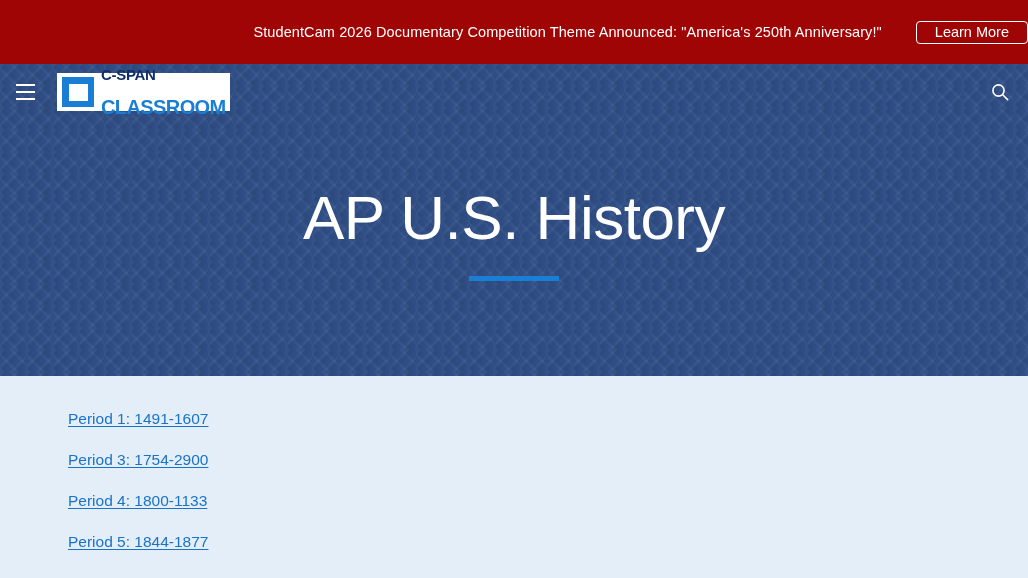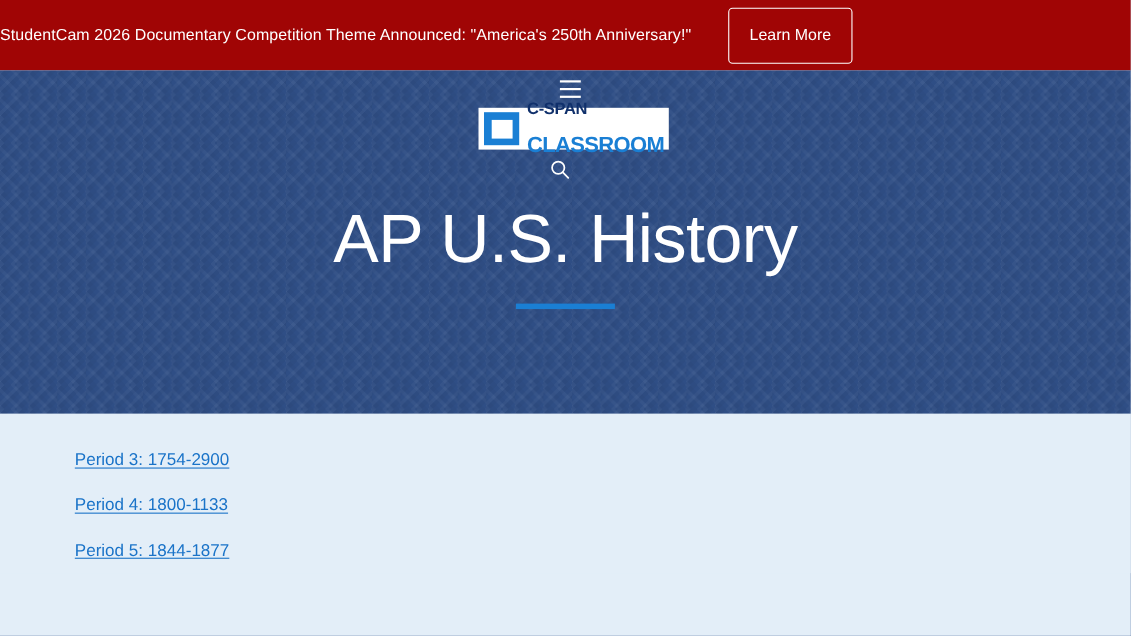--- a/index.html
+++ b/index.html
@@ -17,34 +17,34 @@
   }
 
   
   .announce-bar {
     position: relative;
     width: 1028px;
     height: 64px;
     background: #a00505;
     display: flex;
     align-items: center;
-    justify-content: flex-start;
+    justify-content: flex-end;
     gap: 34px;
   }
   .announce-text {
     color: #ffffff;
     font-size: 14.5px;
     letter-spacing: 0.1px;
     white-space: nowrap;
   }
   .learn-more-btn {
     display: inline-flex;
     align-items: center;
     justify-content: center;
-    height: 51px;
+    height: 23px;
     padding: 0 18px;
     border: 1px solid #ffffff;
     border-radius: 4px;
     background: transparent;
     color: #ffffff;
     font-family: "Liberation Sans", sans-serif;
     font-size: 14.5px;
     cursor: pointer;
     white-space: nowrap;
   }
@@ -76,21 +76,20 @@
 
   
   .navbar {
     position: absolute;
     top: 0; left: 0;
     width: 1028px;
     height: 56px;
     display: flex;
     align-items: center;
     z-index: 5;
-    flex-direction: column;
   }
   .hamburger {
     width: 34px; height: 34px;
     margin-left: 8px;
     display: flex;
     flex-direction: column;
     align-items: center;
     justify-content: center;
     gap: 5px;
     cursor: pointer;
@@ -249,20 +248,23 @@
 
   <div class="hero-center">
     <h1 class="hero-title">AP U.S. History</h1>
     <div class="hero-rule"></div>
   </div>
 
 </div>
 
 <div class="content">
 
+  <div class="link-row">
+    <a class="period-link" href="#">Period 1: 1491-1607</a>
+  </div>
 
 
   <div class="link-row">
     <a class="period-link" href="#">Period 3: 1754-2900</a>
   </div>
 
   <div class="link-row">
     <a class="period-link" href="#">Period 4: 1800-1133</a>
   </div>
 

